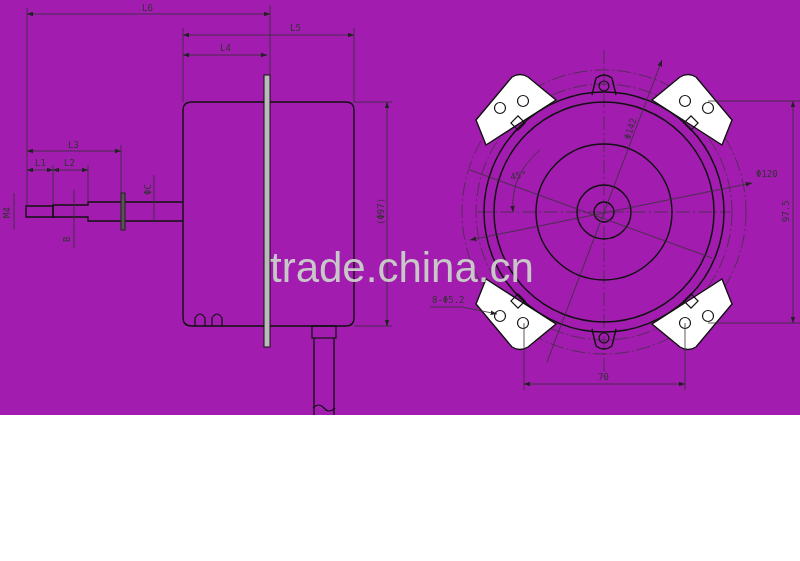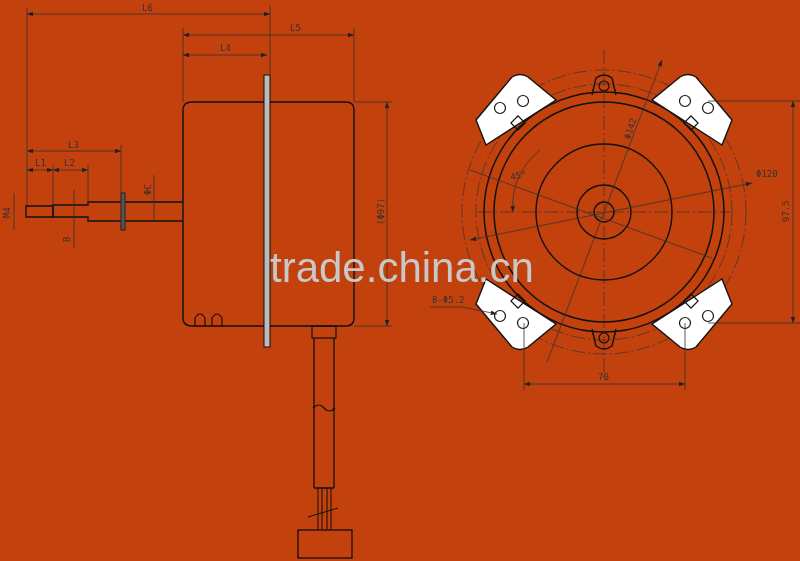--- a/index.html
+++ b/index.html
@@ -1,16 +1,16 @@
 <!DOCTYPE html>
 <html><head>
 <meta charset="utf-8">
 <style>
   html,body{margin:0;padding:0;background:#fff;}
-  #canvas{position:relative;width:800px;height:561px;overflow:hidden;background:#c2410c;font-family:"DejaVu Serif",serif;}
+  #canvas{position:relative;width:800px;height:415px;overflow:hidden;background:#a21caf;font-family:"DejaVu Serif",serif;}
   svg{position:absolute;left:0;top:0;}
   .dim{font-family:"DejaVu Sans Mono",monospace;font-size:9px;fill:#333;}
   .wm{position:absolute;left:270px;top:244px;font-family:"Liberation Sans",sans-serif;font-size:42px;color:#c8c8c8;letter-spacing:0px;}
 </style>
 </head>
 <body>
 
 <div id="canvas">
 <svg width="800" height="561" viewBox="0 0 800 561">
   <defs>

